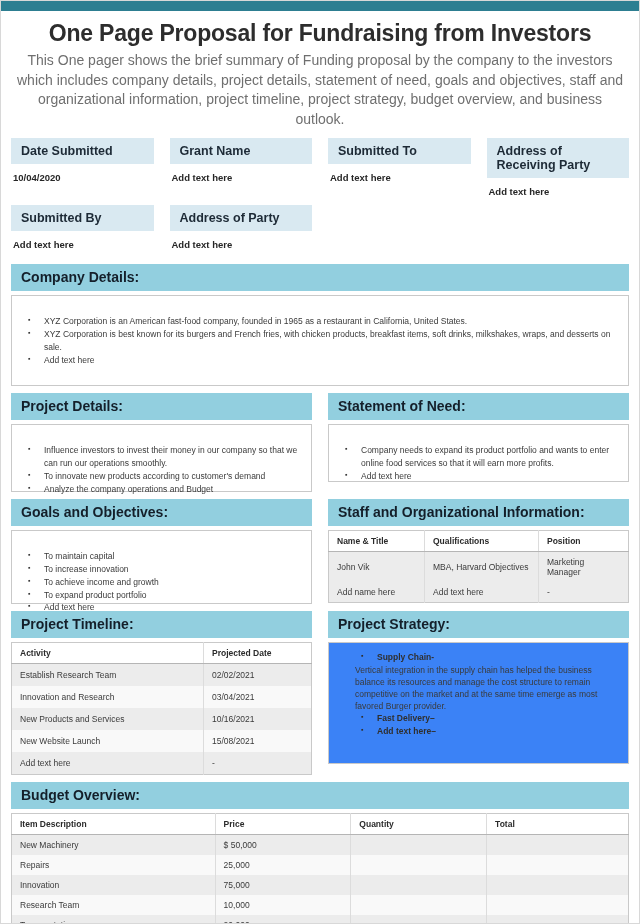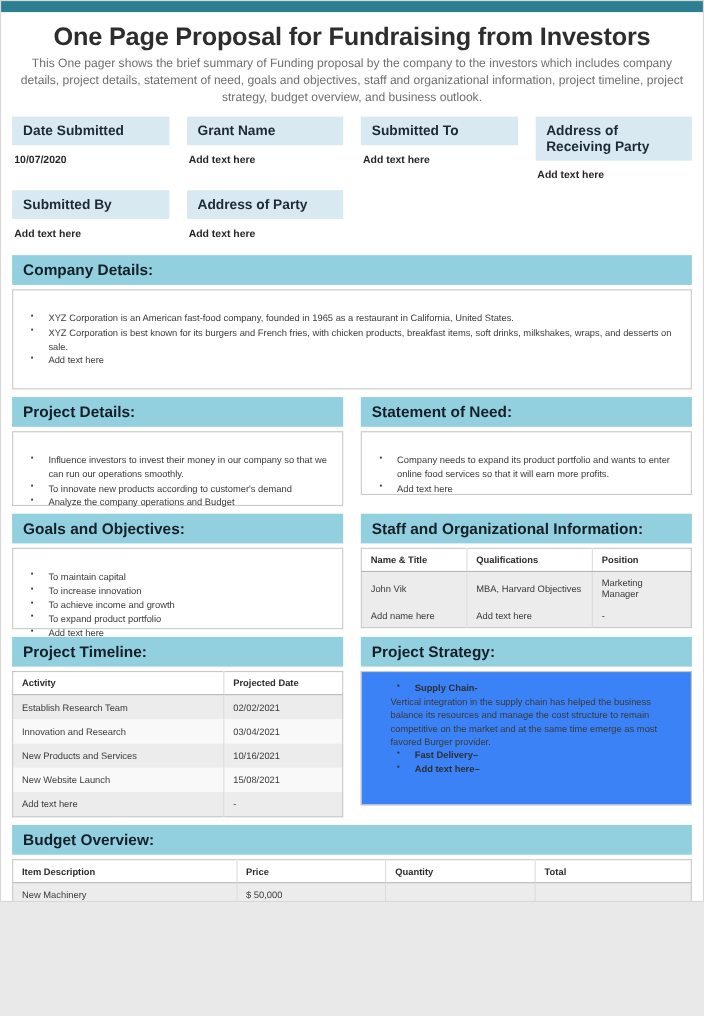--- a/index.html
+++ b/index.html
@@ -1,24 +1,24 @@
 <!DOCTYPE html>
 <html><head>
 <meta charset="utf-8">
 <style>
   * { margin:0; padding:0; box-sizing:border-box; }
   body { background:#e9e9e9; font-family:"Liberation Sans", sans-serif; }
-  .page { width:640px; height:820px; background:#ffffff; border:1px solid #d8d8d8;
+  .page { width:640px; height:924px; background:#ffffff; border:1px solid #d8d8d8;
           overflow:hidden; position:relative; }
   .topbar { height:10px; background:#2d7e91; }
   .inner { padding:0 10px; }
 
   .page-title { font-size:23px; font-weight:bold; color:#2d2d2d; text-align:center;
                 margin:9px 0 4px; letter-spacing:-0.2px; }
-  .page-subtitle { font-size:11px; color:#6f6f6f; text-align:center; line-height:1.4;
+  .page-subtitle { font-size:14px; color:#6f6f6f; text-align:center; line-height:1.4;
                    width:606px; margin:0 auto 9px; }
 
   .fields-grid { display:grid; grid-template-columns:1fr 1fr 1fr 1fr; column-gap:16px; margin-bottom:6px; }
   .field-header { background:#d9e9f1; padding:6px 10px; font-weight:bold; font-size:12.5px; color:#1d2a36; }
   .field-value { padding:8px 2px 8px; font-weight:bold; font-size:9.5px; color:#262626; }
 
   .section { margin-bottom:7px; }
   .section-header { background:#92cfdf; padding:5px 10px 6px; font-weight:bold; font-size:14px; color:#141f2a; }
   .section-body { border:1px solid #c9c9c9; margin-top:4px; padding:19px 10px; background:#fff; }
 
@@ -52,21 +52,21 @@
   <div class="topbar"></div>
 
   <div class="page-title">One Page Proposal for Fundraising from Investors</div>
   <div class="page-subtitle">This One pager shows the brief summary of Funding proposal by the company to the investors which includes company details, project details, statement of need, goals and objectives, staff and organizational information, project timeline,  project strategy, budget overview, and business outlook.</div>
 
   <div class="inner">
 
     <div class="fields-grid">
       <div>
         <div class="field-header">Date Submitted</div>
-        <div class="field-value">10/07/2020</div>
+        <div class="field-value">10/04/2020</div>
       </div>
       <div>
         <div class="field-header">Grant Name</div>
         <div class="field-value">Add text here</div>
       </div>
       <div>
         <div class="field-header">Submitted To</div>
         <div class="field-value">Add text here</div>
       </div>
       <div>

